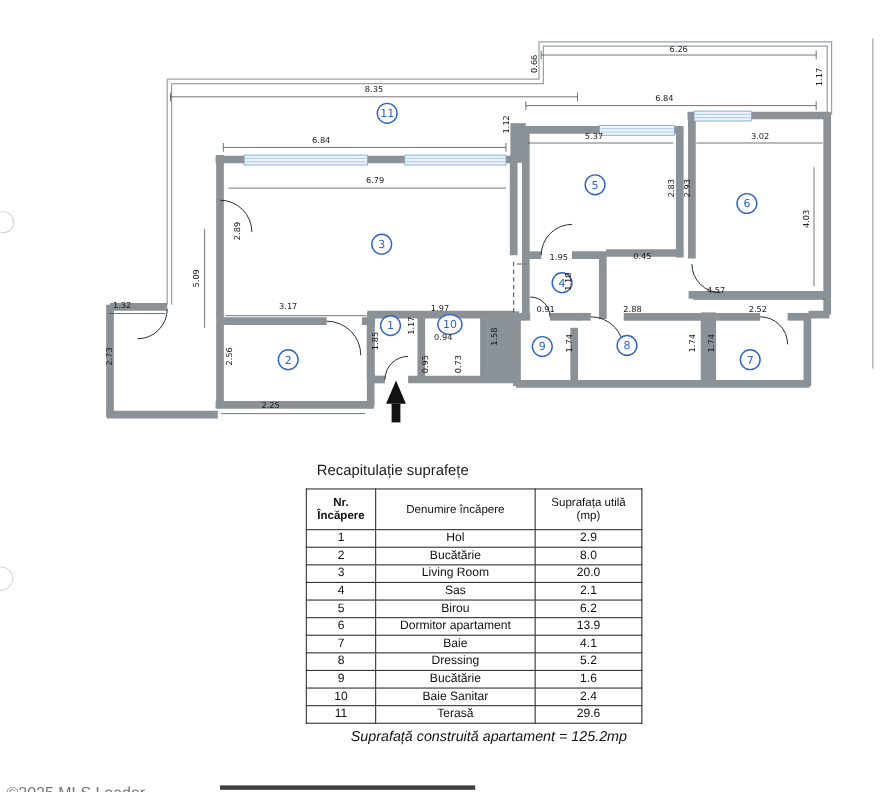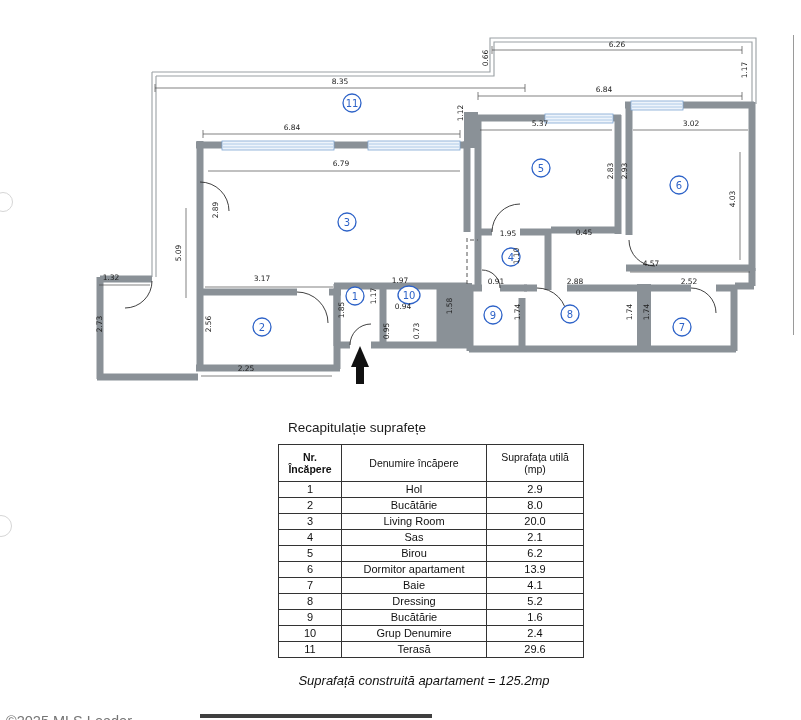--- a/index.html
+++ b/index.html
@@ -27,21 +27,21 @@
   
   .table-section { position:absolute; left:278px; top:420px; width:292px; }
   .table-title { font-size:13.5px; color:#1b1b1b; padding-left:10px; margin-bottom:9px; }
   table.areas { border-collapse:collapse; width:100%; font-size:11px; color:#111; table-layout:fixed; }
   .areas th, .areas td { border:1px solid #333; text-align:center; padding:1px 2px; line-height:1.18; }
   .areas th { font-weight:normal; font-size:10.5px; }
   .areas th span { display:block; }
   th.c1 { width:58px;font-weight:bold; } th.c2 { width:140px; } th.c3 { width:92px; }
   .areas thead th { height:34px; vertical-align:middle; }
   .areas td.merged { height:16px; font-size:10.5px; }
-  .table-footer { font-style:italic; font-size:13px; text-align:center; margin-top:15px; color:#111; }
+  .table-footer { font-style:italic; font-size:13px; text-align:right; margin-top:4px; color:#111; }
 
   .watermark { position:absolute; left:6px; top:713px; font-size:14.5px; color:#757575; }
 
   .artifact { position:absolute; border:1.5px solid #d6d6d6; border-radius:50%; background:transparent; }
   .edge-line-right { position:absolute; left:793px; top:35px; width:1px; height:300px; background:#9a9a9a; }
   .edge-mark-bottom { position:absolute; left:200px; top:714px; width:232px; height:4px; background:#3f3f3f; }
 </style>
 </head>
 <body>
 
@@ -317,21 +317,21 @@
             <td>Dressing</td>
             <td>5.2</td>
           </tr>
         <tr>
             <td>9</td>
             <td>Bucătărie</td>
             <td>1.6</td>
           </tr>
         <tr>
             <td>10</td>
-            <td>Grup Denumire</td>
+            <td>Baie Sanitar</td>
             <td>2.4</td>
           </tr>
         <tr>
             <td>11</td>
             <td>Terasă</td>
             <td>29.6</td>
           </tr>
       </tbody>
     </table>
     <div class="table-footer">Suprafață construită apartament = 125.2mp</div>

